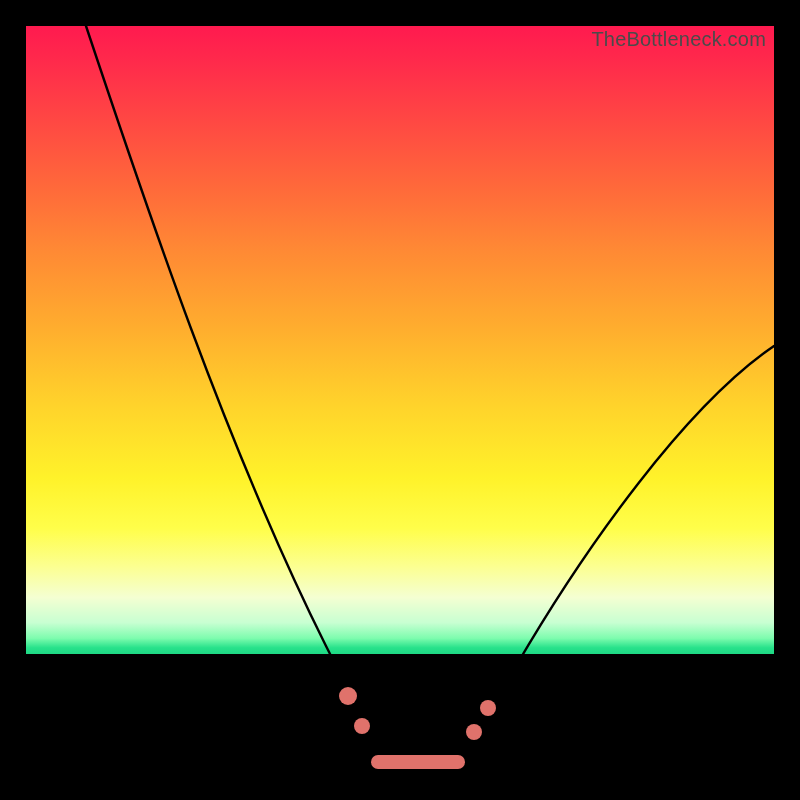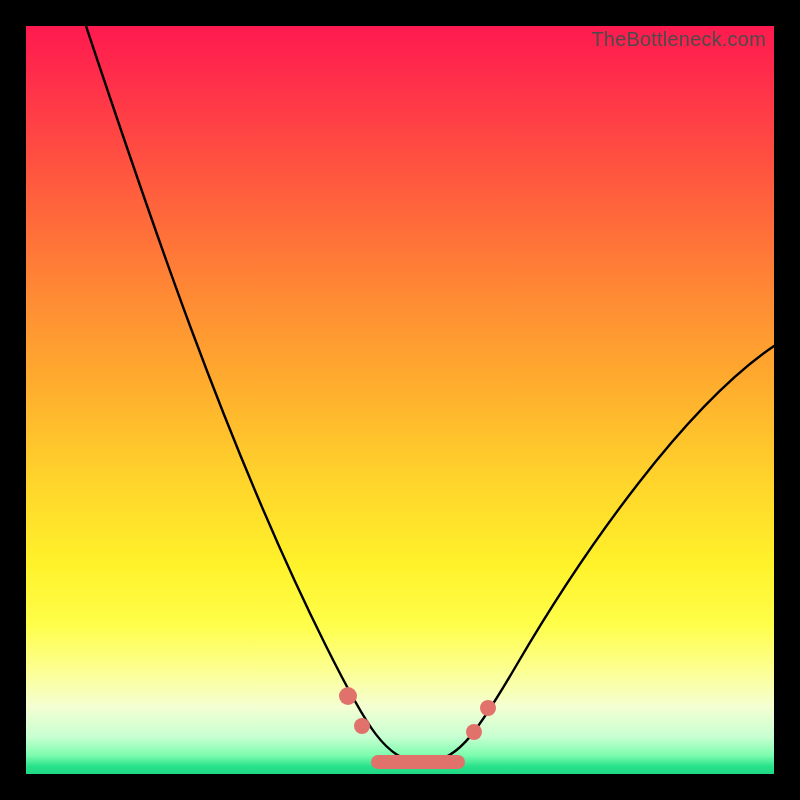--- a/index.html
+++ b/index.html
@@ -15,21 +15,21 @@
     position: relative;
     width: 800px;
     height: 800px;
     background: #000;
   }
   .plot-area {
     position: absolute;
     left: 26px;
     top: 26px;
     width: 748px;
-    height: 748px;
+    height: 628px;
     background: linear-gradient(
       to bottom,
       #ff1a4f 0%,
       #ff2b4b 6%,
       #ff4444 14%,
       #ff6a3a 26%,
       #ff8a34 36%,
       #ffad2e 48%,
       #ffd22b 60%,
       #fff22a 72%,

